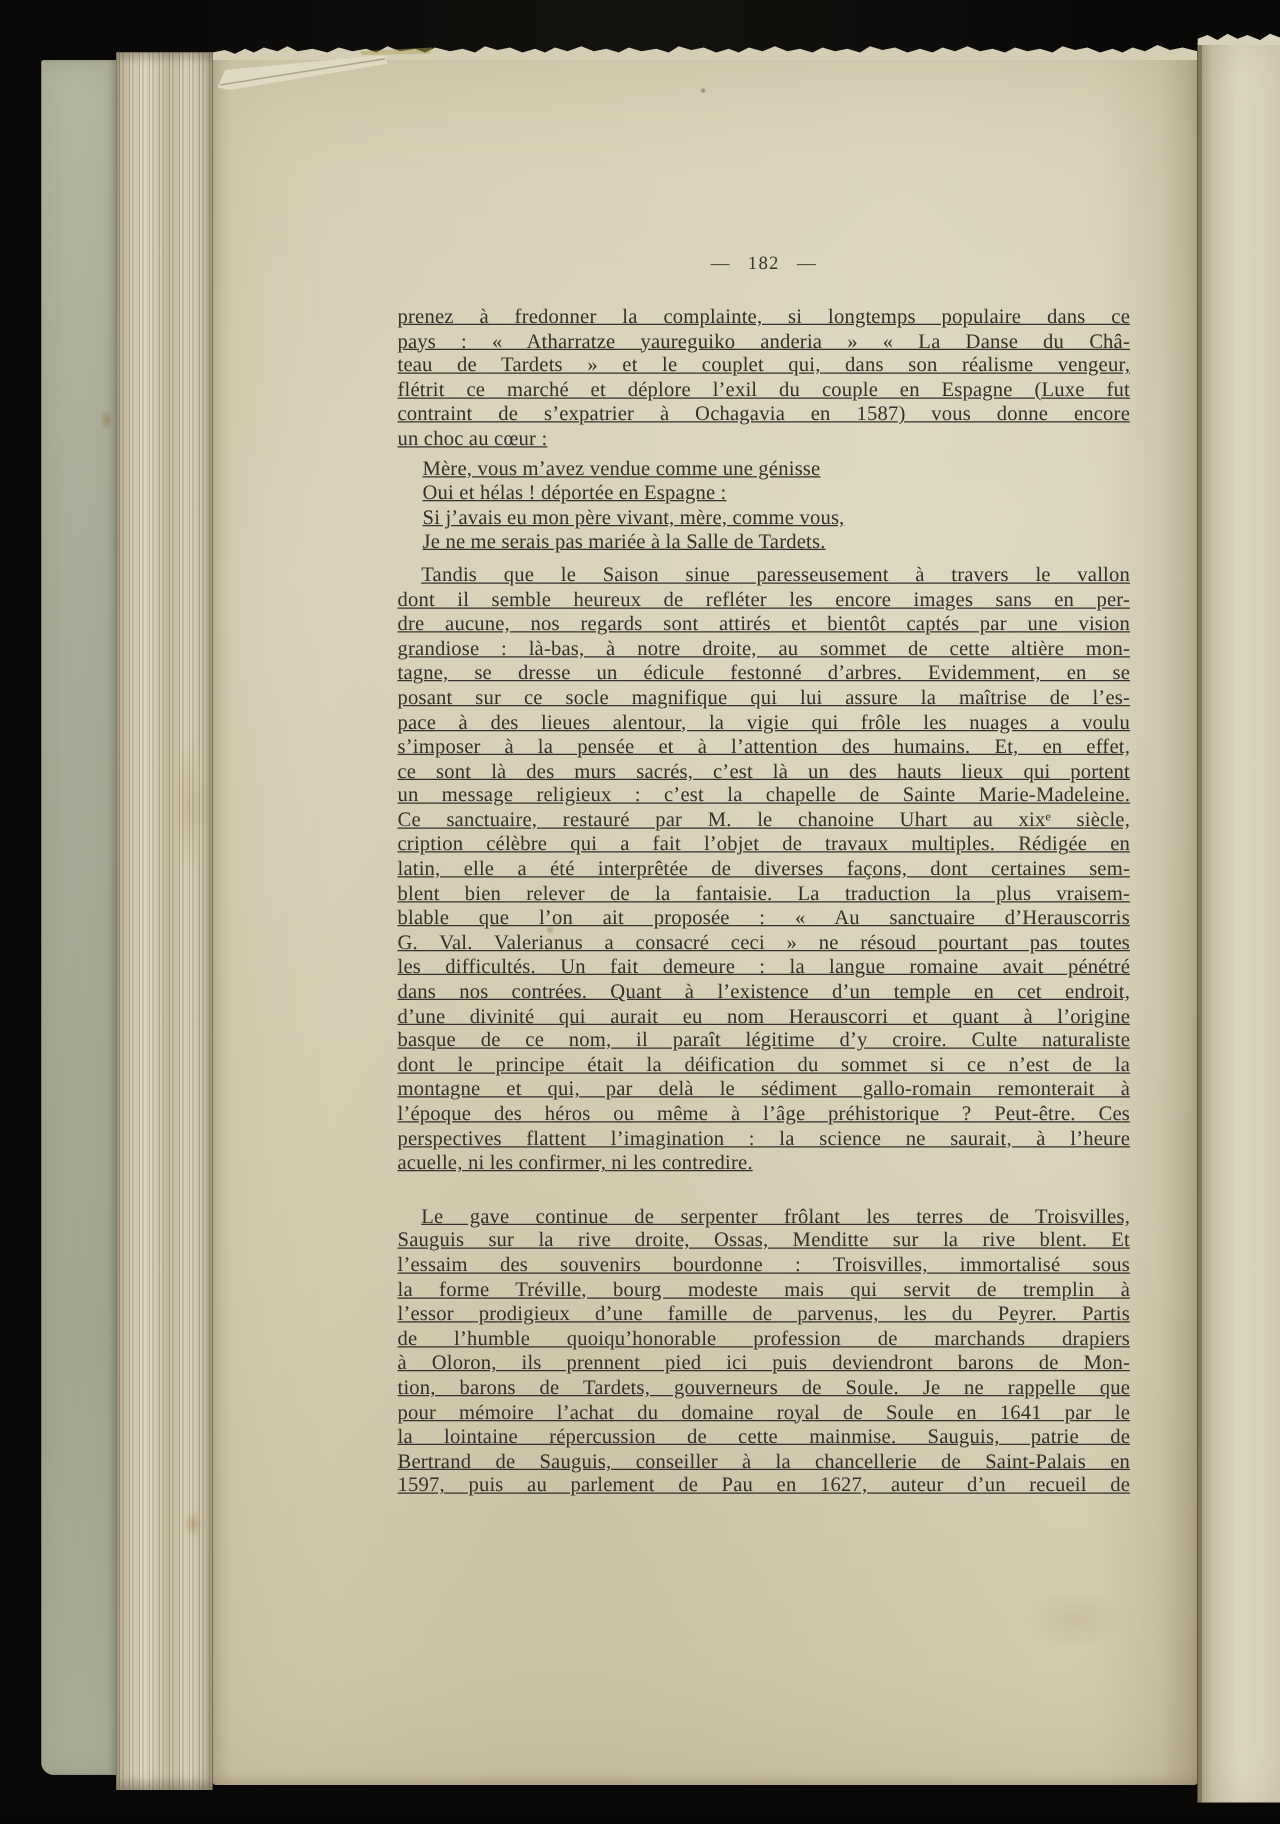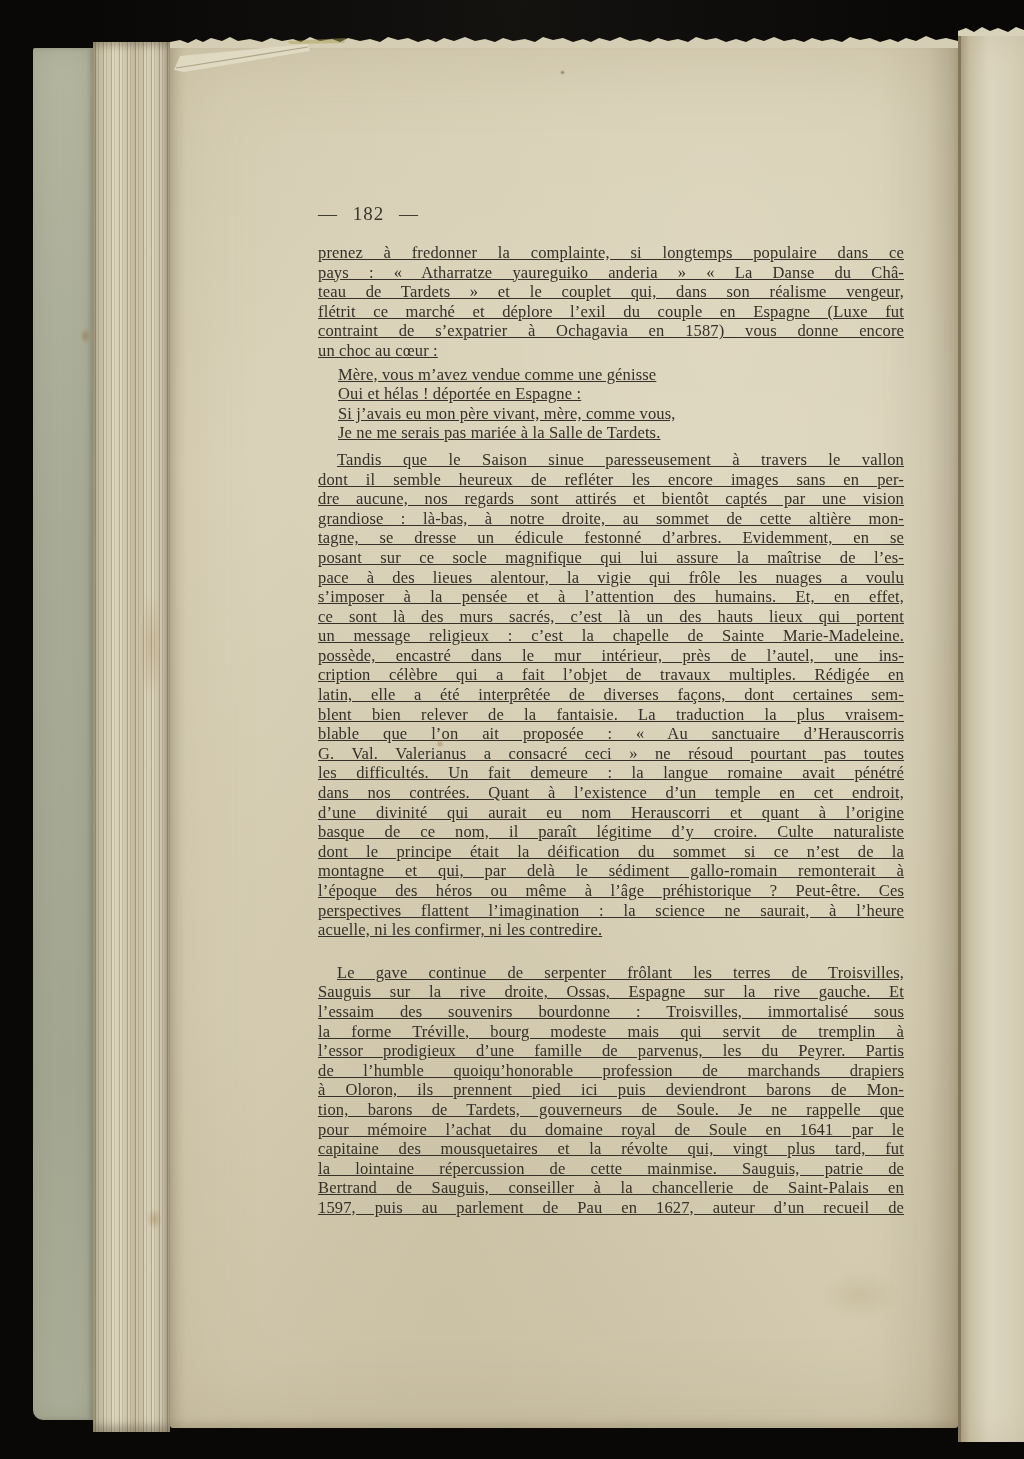--- a/index.html
+++ b/index.html
@@ -36,22 +36,22 @@
   .torn-top{position:absolute;pointer-events:none;}
 
   
   #facing-page{position:absolute;left:958px;top:34px;width:66px;height:1408px;
         border-left:3px solid #847759;
         background:
           linear-gradient(90deg,#b0a488 0,#cdc5a9 9px,#ded7c0 28px,#d8d1b8);
         box-shadow:inset 0 0 40px rgba(130,112,78,.18);}
 
   
-  #page-number{position:absolute;left:148px;top:157px;width:586px;text-align:left;
-        font-size:19px;letter-spacing:1px;word-spacing:9px;color:#3a352c;}
+  #page-number{position:absolute;left:148px;top:157px;width:586px;text-align:center;
+        font-size:15px;letter-spacing:1px;word-spacing:9px;color:#3a352c;}
 
   
   #text-block{position:absolute;left:148px;top:197px;width:586px;
         font-size:16.5px;line-height:19.6px;color:#35302a;letter-spacing:.15px;text-decoration:underline;}
   .tline{text-align:justify;text-align-last:justify;}
   .tline-last{text-align-last:left;}
   .para.indent .tline:first-child{text-indent:19px;}
   .poem{margin:4px 0 7px 20px;}
   .poem .tline{text-align:left;text-align-last:left;}
   .para + .para{margin-top:8px;}
@@ -108,47 +108,46 @@
           <div class="tline">Tandis que le Saison sinue paresseusement à travers le vallon</div>
           <div class="tline">dont il semble heureux de refléter les encore images sans en per-</div>
           <div class="tline">dre aucune, nos regards sont attirés et bientôt captés par une vision</div>
           <div class="tline">grandiose : là-bas, à notre droite, au sommet de cette altière mon-</div>
           <div class="tline">tagne, se dresse un édicule festonné d’arbres. Evidemment, en se</div>
           <div class="tline">posant sur ce socle magnifique qui lui assure la maîtrise de l’es-</div>
           <div class="tline">pace à des lieues alentour, la vigie qui frôle les nuages a voulu</div>
           <div class="tline">s’imposer à la pensée et à l’attention des humains. Et, en effet,</div>
           <div class="tline">ce sont là des murs sacrés, c’est là un des hauts lieux qui portent</div>
           <div class="tline">un message religieux : c’est la chapelle de Sainte Marie-Madeleine.</div>
-          <div class="tline">possède, encastré dans le mur intérieur, près de l’autel, une ins-</div>
+          <div class="tline">Ce sanctuaire, restauré par M. le chanoine Uhart au xixᵉ siècle,</div>
           <div class="tline">cription célèbre qui a fait l’objet de travaux multiples. Rédigée en</div>
           <div class="tline">latin, elle a été interprêtée de diverses façons, dont certaines sem-</div>
           <div class="tline">blent bien relever de la fantaisie. La traduction la plus vraisem-</div>
           <div class="tline">blable que l’on ait proposée : « Au sanctuaire d’Herauscorris</div>
           <div class="tline">G. Val. Valerianus a consacré ceci » ne résoud pourtant pas toutes</div>
           <div class="tline">les difficultés. Un fait demeure : la langue romaine avait pénétré</div>
           <div class="tline">dans nos contrées. Quant à l’existence d’un temple en cet endroit,</div>
           <div class="tline">d’une divinité qui aurait eu nom Herauscorri et quant à l’origine</div>
           <div class="tline">basque de ce nom, il paraît légitime d’y croire. Culte naturaliste</div>
           <div class="tline">dont le principe était la déification du sommet si ce n’est de la</div>
           <div class="tline">montagne et qui, par delà le sédiment gallo-romain remonterait à</div>
           <div class="tline">l’époque des héros ou même à l’âge préhistorique ? Peut-être. Ces</div>
           <div class="tline">perspectives flattent l’imagination : la science ne saurait, à l’heure</div>
           <div class="tline tline-last">acuelle, ni les confirmer, ni les contredire.</div>
         </div>
       <div id="paragraph-3" class="para indent">
           <div class="tline">Le gave continue de serpenter frôlant les terres de Troisvilles,</div>
-          <div class="tline">Sauguis sur la rive droite, Ossas, Espagne sur la rive gauche. Et</div>
+          <div class="tline">Sauguis sur la rive droite, Ossas, Menditte sur la rive blent. Et</div>
           <div class="tline">l’essaim des souvenirs bourdonne : Troisvilles, immortalisé sous</div>
           <div class="tline">la forme Tréville, bourg modeste mais qui servit de tremplin à</div>
           <div class="tline">l’essor prodigieux d’une famille de parvenus, les du Peyrer. Partis</div>
           <div class="tline">de l’humble quoiqu’honorable profession de marchands drapiers</div>
           <div class="tline">à Oloron, ils prennent pied ici puis deviendront barons de Mon-</div>
           <div class="tline">tion, barons de Tardets, gouverneurs de Soule. Je ne rappelle que</div>
           <div class="tline">pour mémoire l’achat du domaine royal de Soule en 1641 par le</div>
-          <div class="tline">capitaine des mousquetaires et la révolte qui, vingt plus tard, fut</div>
           <div class="tline">la lointaine répercussion de cette mainmise. Sauguis, patrie de</div>
           <div class="tline">Bertrand de Sauguis, conseiller à la chancellerie de Saint-Palais en</div>
           <div class="tline">1597, puis au parlement de Pau en 1627, auteur d’un recueil de</div>
         </div>
     </div>
   </div>
 
   <div id="facing-page">
     <svg class="torn-top" style="left:-3px;top:-10px" width="69" height="12" viewBox="0 0 69 12">
       <path fill="#d9d2ba" d="M0,12 L0,7 L8,4 L16,8 L24,3 L32,7 L40,4 L50,8 L58,3 L66,6 L69,5 L69,12 Z"></path>

